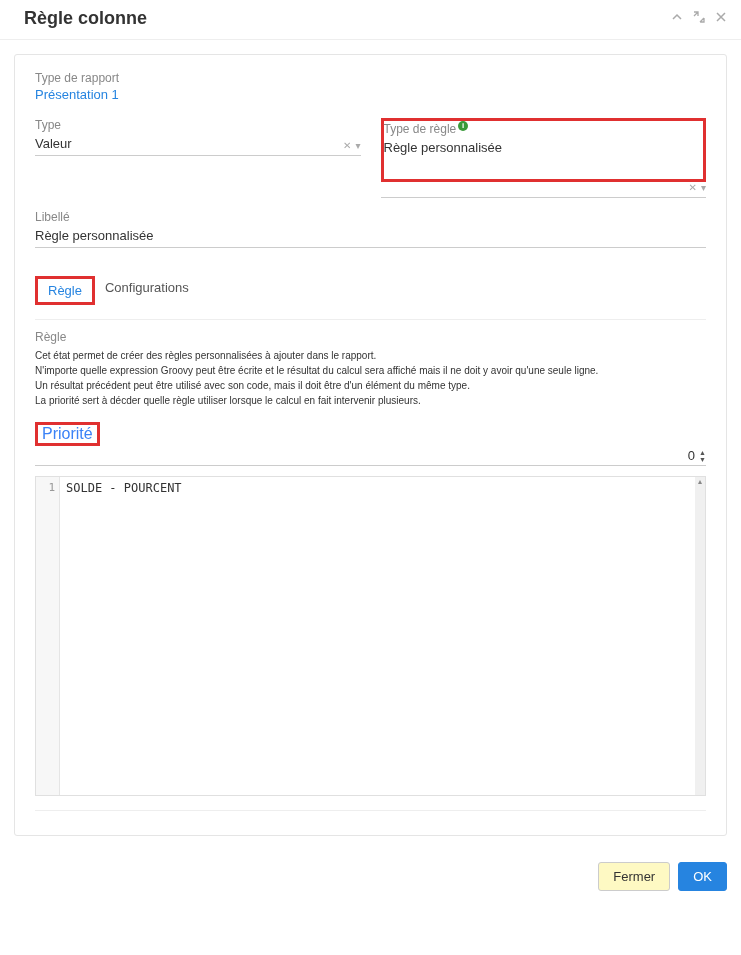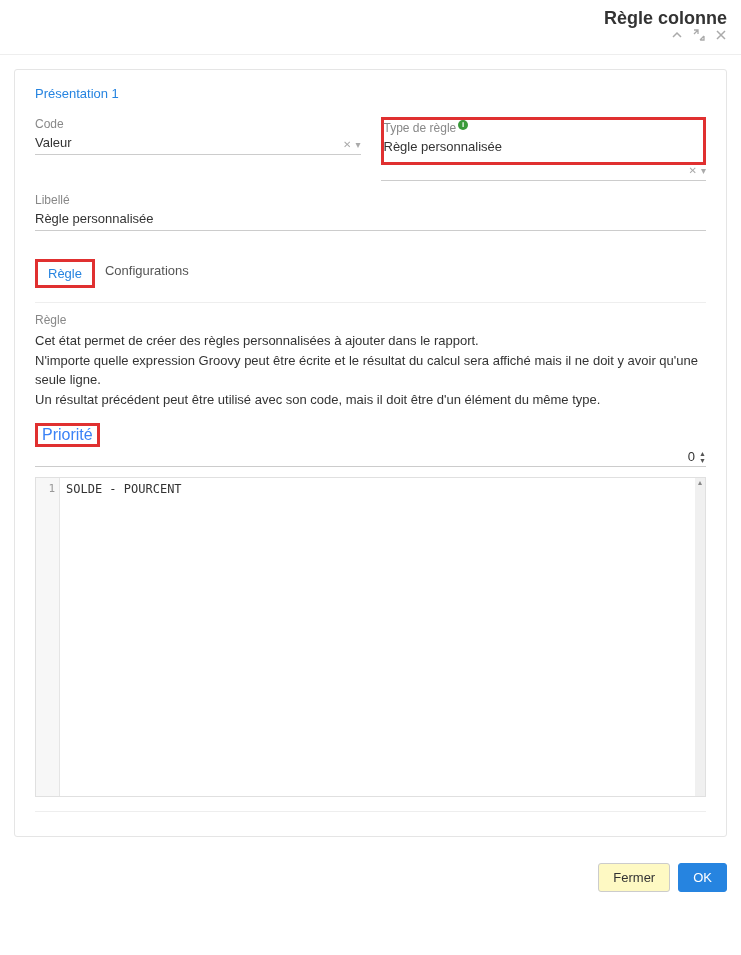--- a/index.html
+++ b/index.html
@@ -8,24 +8,23 @@
       background: #fff;
       color: #333;
       font-size: 13px;
       width: 741px;
       height: 955px;
       overflow: hidden;
     }
     .modal-header {
       display: flex;
       justify-content: space-between;
-      align-items: flex-end;
-      padding: 8px 14px 10px 14px;
+      align-items: center;
+      padding: 8px 14px 10px 24px;
       border-bottom: 1px solid #eee;
-      flex-direction: column;
     }
     .modal-title {
       font-size: 18px;
       font-weight: 600;
       color: #333;
     }
     .modal-controls {
       display: flex;
       gap: 10px;
       color: #aaa;
@@ -92,21 +91,21 @@
       color: #333;
       outline: none;
     }
     .highlight-red {
       border: 3px solid #e03030;
       padding: 0 4px;
       display: inline-block;
     }
     .highlight-red-field {
       border: 3px solid #e03030;
-      padding-bottom: 4px;
+      padding-bottom: 20px;
     }
     .info-icon {
       display: inline-block;
       width: 10px;
       height: 10px;
       background: #3a9a3a;
       border-radius: 50%;
       color: #fff;
       font-size: 8px;
       text-align: center;
@@ -141,21 +140,21 @@
     }
     .rule-section {
       margin-top: 10px;
     }
     .rule-label {
       font-size: 12px;
       color: #888;
       margin-bottom: 4px;
     }
     .rule-desc {
-      font-size: 13px;
+      font-size: 10px;
       color: #333;
       line-height: 1.5;
     }
     .priority-section {
       margin-top: 14px;
     }
     .priority-label {
       font-size: 16px;
       color: #3b82f6;
     }
@@ -265,26 +264,27 @@
           <path d="M2 2 L10 10 M10 2 L2 10" stroke="#aaa" stroke-width="1.5"></path>
         </svg>
     </span>
   </div>
 </div>
 
 <div class="content-wrapper">
   <div class="panel">
 
     <div class="field-group">
+      <span class="field-label">Type de rapport</span>
       <a class="field-link">Présentation 1</a>
     </div>
 
     <div class="row">
       <div class="col">
-        <span class="field-label">Code</span>
+        <span class="field-label">Type</span>
         <div class="select-field">
           <span class="select-value">Valeur</span>
           <span class="select-icons">
             <span>✕</span>
             <span>▾</span>
           </span>
         </div>
       </div>
       <div class="col">
         <div class="highlight-red-field">
@@ -316,20 +316,21 @@
       <div class="tab">Configurations</div>
     </div>
     <hr class="tab-hr">
 
     <div class="rule-section">
       <div class="rule-label">Règle</div>
       <div class="rule-desc">
         <div>Cet état permet de créer des règles personnalisées à ajouter dans le rapport.</div>
         <div>N'importe quelle expression Groovy peut être écrite et le résultat du calcul sera affiché mais il ne doit y avoir qu'une seule ligne.</div>
         <div>Un résultat précédent peut être utilisé avec son code, mais il doit être d'un élément du même type.</div>
+        <div>La priorité sert à décder quelle règle utiliser lorsque le calcul en fait intervenir plusieurs.</div>
       </div>
     </div>
 
     <div class="priority-section">
       <span class="highlight-red">
         <span class="priority-label">Priorité</span>
       </span>
       <div class="priority-input-wrap">
         <span class="priority-value">0</span>
         <span class="stepper">

